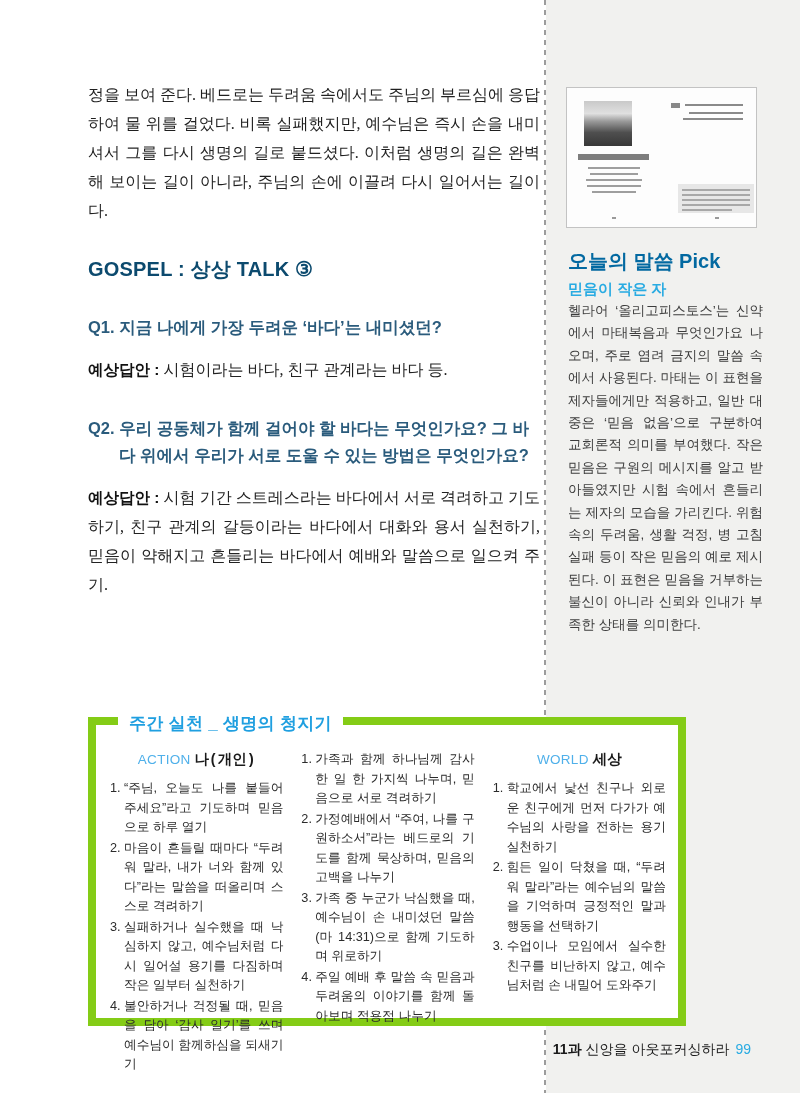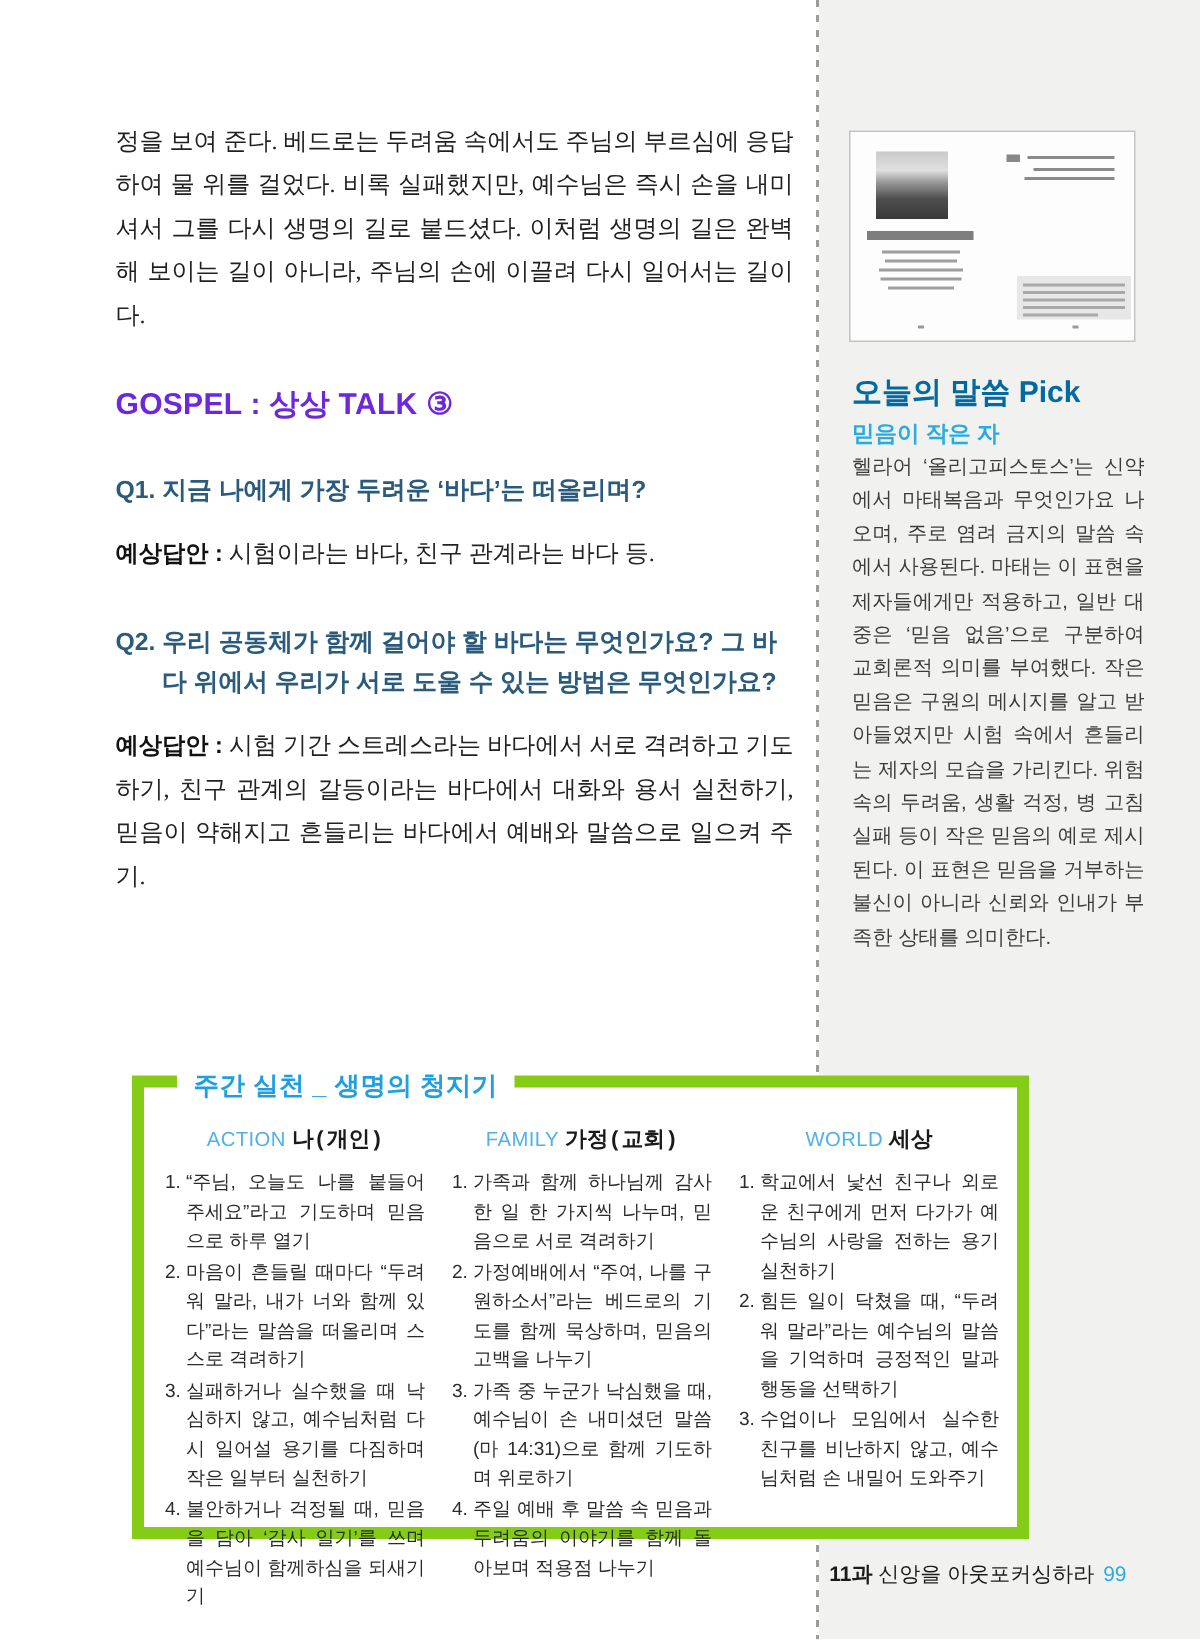--- a/index.html
+++ b/index.html
@@ -25,36 +25,36 @@
     position: absolute;
     left: 544px; top: 0;
     width: 2px; height: 1093px;
     background: repeating-linear-gradient(to bottom, #9c9c9c 0 5px, transparent 5px 10px);
     z-index: 1;
   }
 
   
   .main-col {
     position: absolute;
-    left: 77px; top: 80px;
+    left: 88px; top: 80px;
     width: 452px;
     z-index: 1;
   }
   .intro-par {
     font-family: "Liberation Serif", "DejaVu Serif", serif;
     font-size: 16px;
     line-height: 29px;
     color: #1f1f1f;
     text-align: justify;
   }
   .gospel-heading {
     margin-top: 31px;
     font-size: 20px;
     font-weight: bold;
-    color: #6d28d9;
+    color: #0c4a6e;
     letter-spacing: 0.2px;
   }
   .question {
     margin-top: 31px;
     font-size: 16.5px;
     line-height: 27px;
     font-weight: bold;
     color: #2a5b7c;
     padding-left: 31px;
     text-indent: -31px;
@@ -227,21 +227,21 @@
 <div class="page">
 
   <div class="sidebar-bg"></div>
   <div class="dashed-divider"></div>
 
   <div class="main-col">
     <p class="intro-par">정을 보여 준다. 베드로는 두려움 속에서도 주님의 부르심에 응답하여 물 위를 걸었다. 비록 실패했지만, 예수님은 즉시 손을 내미셔서 그를 다시 생명의 길로 붙드셨다. 이처럼 생명의 길은 완벽해 보이는 길이 아니라, 주님의 손에 이끌려 다시 일어서는 길이다.</p>
 
     <h2 class="gospel-heading">GOSPEL : 상상 TALK ③</h2>
 
-    <p class="question"><span>Q1.</span> <span>지금 나에게 가장 두려운 ‘바다’는 떠올리며?</span></p>
+    <p class="question"><span>Q1.</span> <span>지금 나에게 가장 두려운 ‘바다’는 내미셨던?</span></p>
 
     <p class="answer"><span class="ans-label">예상답안 :</span><span> 시험이라는 바다, 친구 관계라는 바다 등.</span></p>
 
     <p class="question"><span>Q2.</span> <span>우리 공동체가 함께 걸어야 할 바다는 무엇인가요? 그 바다 위에서 우리가 서로 도울 수 있는 방법은 무엇인가요?</span></p>
 
     <p class="answer"><span class="ans-label">예상답안 :</span><span> 시험 기간 스트레스라는 바다에서 서로 격려하고 기도하기, 친구 관계의 갈등이라는 바다에서 대화와 용서 실천하기, 믿음이 약해지고 흔들리는 바다에서 예배와 말씀으로 일으켜 주기.</span></p>
   </div>
 
   <div class="thumb">
     <div class="thumb-img"></div>
@@ -279,21 +279,20 @@
         <ol class="practice-list">
 
         <li>“주님, 오늘도 나를 붙들어 주세요”라고 기도하며 믿음으로 하루 열기</li>
             <li>마음이 흔들릴 때마다 “두려워 말라, 내가 너와 함께 있다”라는 말씀을 떠올리며 스스로 격려하기</li>
             <li>실패하거나 실수했을 때 낙심하지 않고, 예수님처럼 다시 일어설 용기를 다짐하며 작은 일부터 실천하기</li>
             <li>불안하거나 걱정될 때, 믿음을 담아 ‘감사 일기’를 쓰며 예수님이 함께하심을 되새기기</li>
           </ol>
       </div>
 
       <div class="practice-col">
-        <div class="col-header"><span class="col-tag">FAMILY</span><span class="col-label">가정(교회)</span></div>
         <ol class="practice-list">
 
         <li>가족과 함께 하나님께 감사한 일 한 가지씩 나누며, 믿음으로 서로 격려하기</li>
             <li>가정예배에서 “주여, 나를 구원하소서”라는 베드로의 기도를 함께 묵상하며, 믿음의 고백을 나누기</li>
             <li>가족 중 누군가 낙심했을 때, 예수님이 손 내미셨던 말씀(마 14:31)으로 함께 기도하며 위로하기</li>
             <li>주일 예배 후 말씀 속 믿음과 두려움의 이야기를 함께 돌아보며 적용점 나누기</li>
           </ol>
       </div>
 
       <div class="practice-col">

